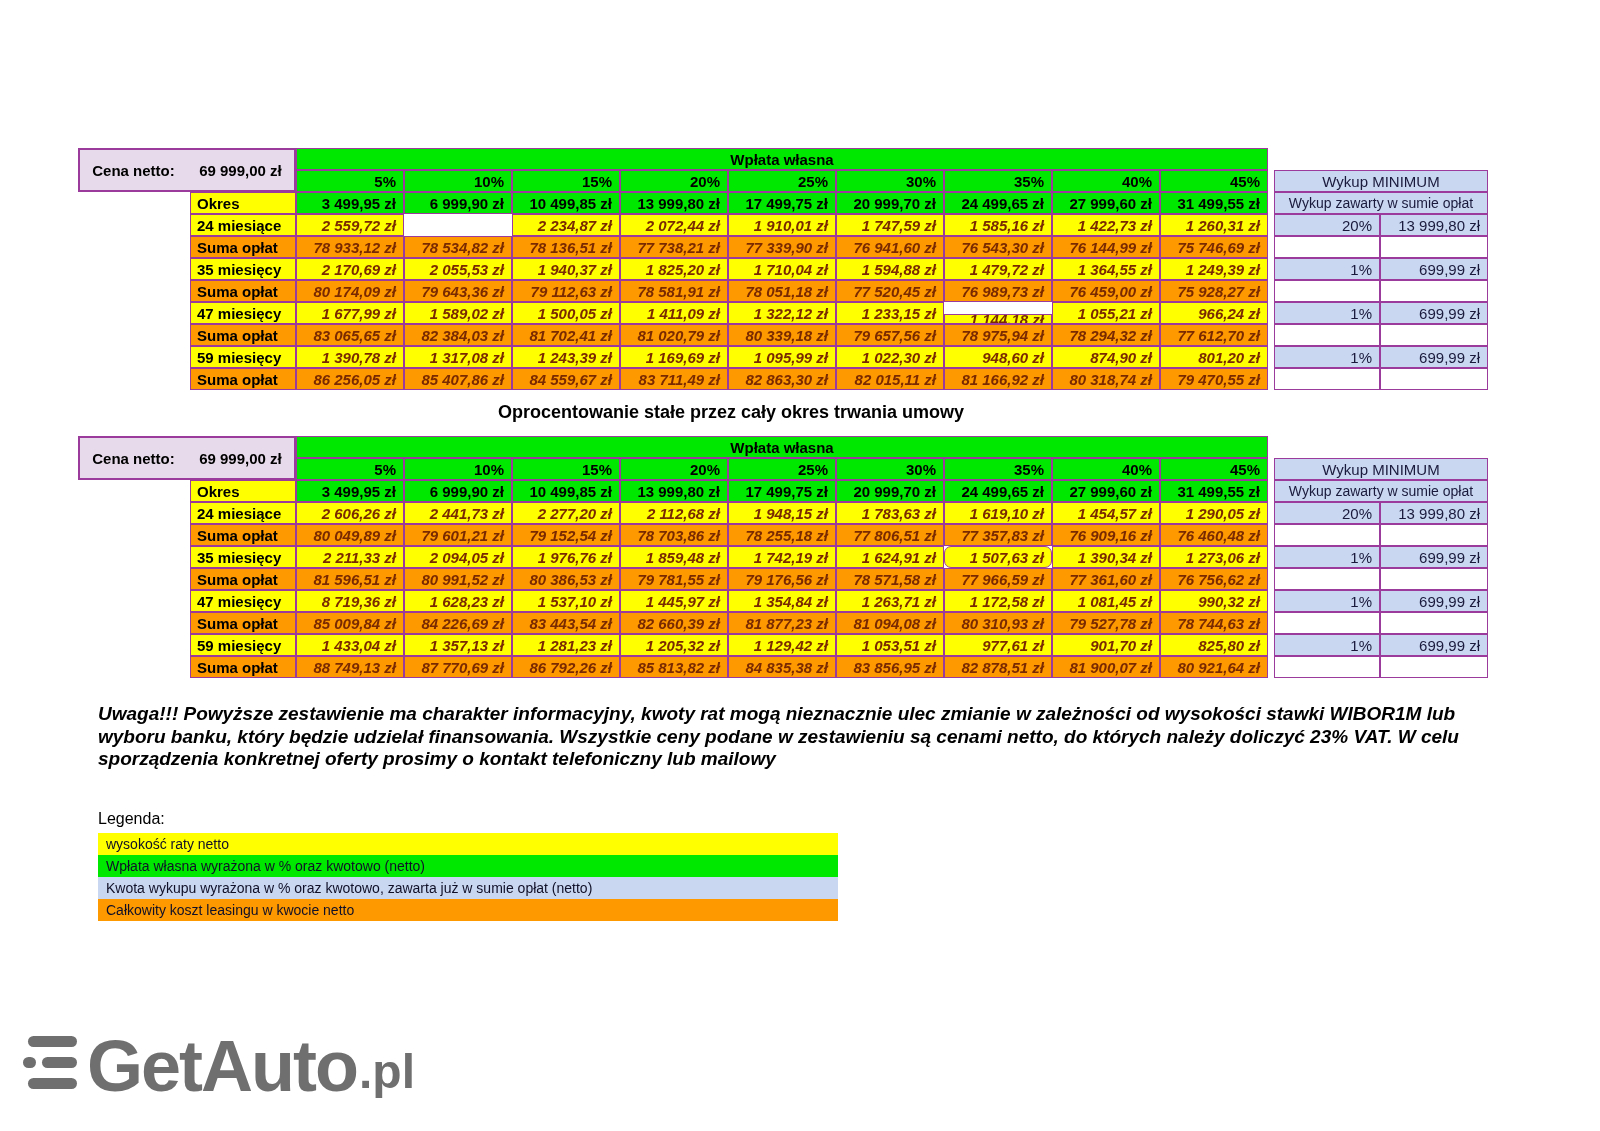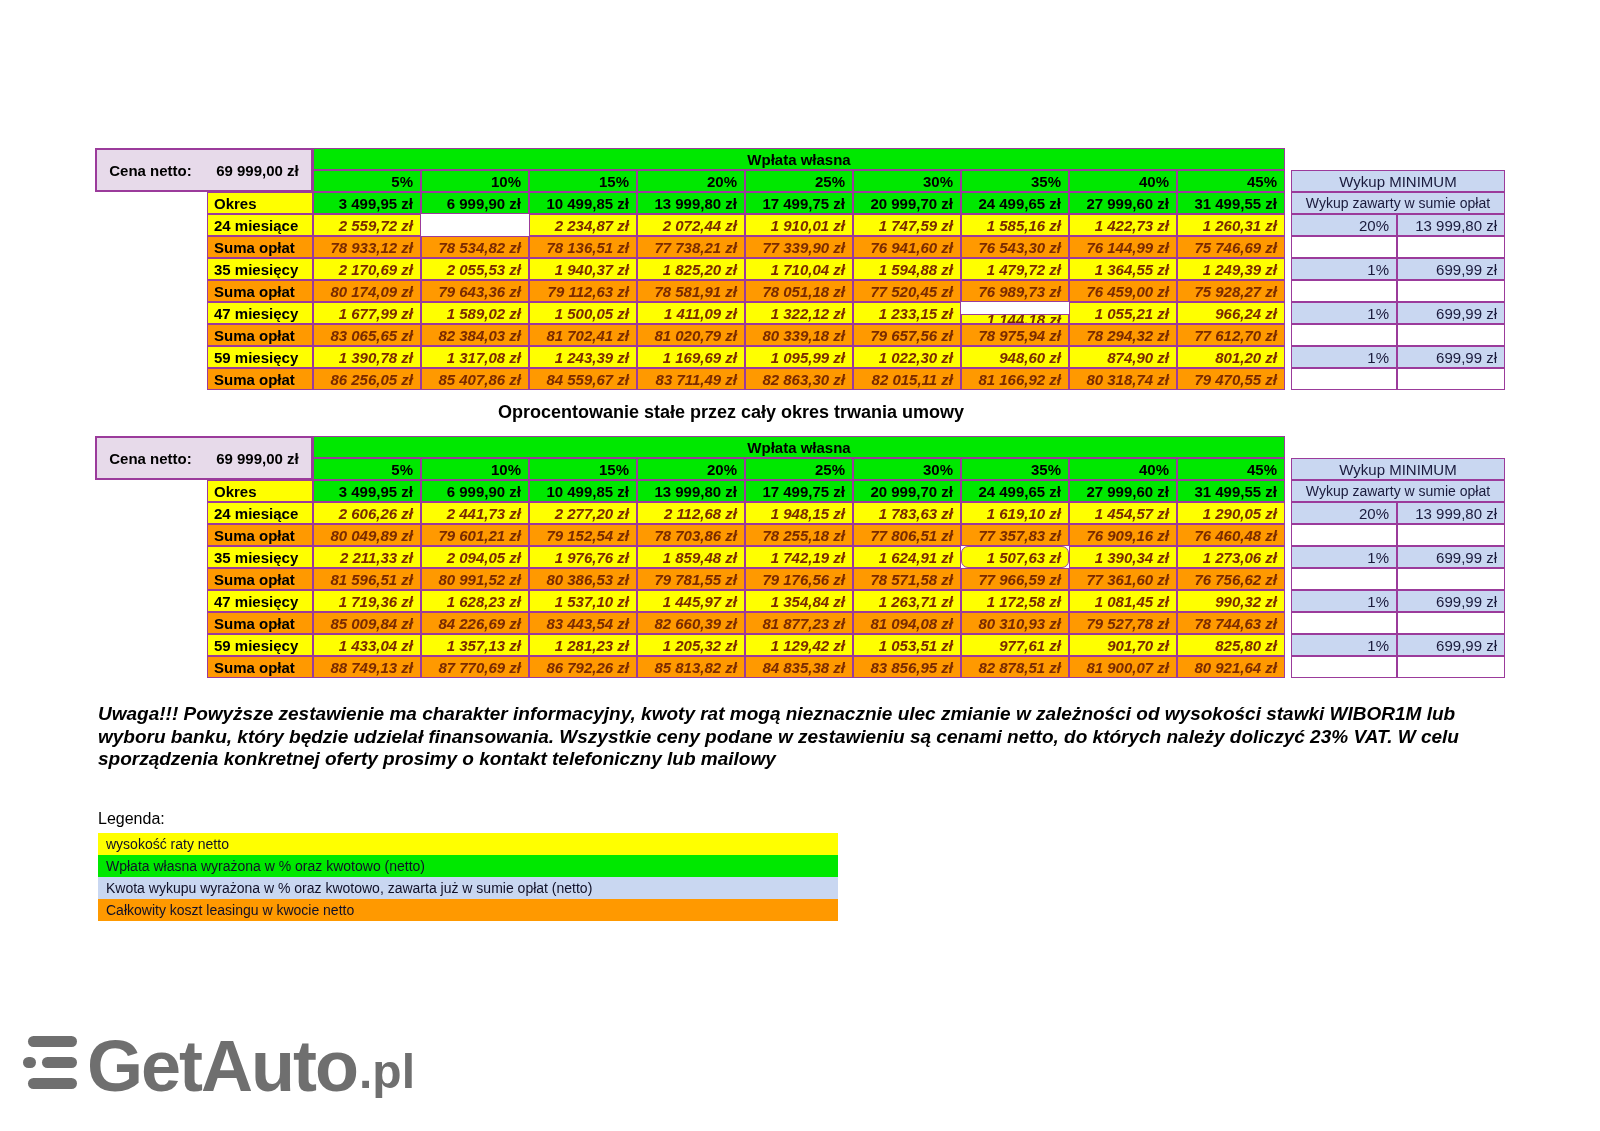--- a/index.html
+++ b/index.html
@@ -1,20 +1,20 @@
 <!DOCTYPE html>
 <html style="--green: #00E800; --yellow: #FFFF00; --orange: #FF9900; --blue: #C9D7F1; --lavender: #E7DAEA; --border: #9B3B9B; --valueText: #7A2A00; --wykupText: #1A1A3C; --logoGray: #6F6F6F;"><head>
 <meta charset="utf-8">
 <style>
   html,body{margin:0;padding:0;background:#fff;}
   body{font-family:"Liberation Sans","DejaVu Sans",sans-serif;}
   .sheet{position:relative;width:1600px;height:1131px;background:#fff;overflow:hidden;}
 
   
-  .fin-table{position:absolute;left:95px;display:grid;
+  .fin-table{position:absolute;left:78px;display:grid;
     grid-template-columns:112px 106px repeat(9,108px) 6px 106px 108px;
     grid-template-rows:repeat(11,22px);}
   #table-0{top:148px;}
   #table-1{top:436px;}
 
   .cell{box-sizing:border-box;border:1px solid var(--border);font-size:15px;
     display:flex;align-items:center;overflow:hidden;white-space:nowrap;color:#000;}
   .right{justify-content:flex-end;padding-right:7px;}
   .left{padding-left:6px;}
   .center{justify-content:center;}
@@ -252,21 +252,21 @@
       <div class="cell c-orange right val" style="grid-area: 7 / 5;">80 386,53 zł</div>
       <div class="cell c-orange right val" style="grid-area: 7 / 6;">79 781,55 zł</div>
       <div class="cell c-orange right val" style="grid-area: 7 / 7;">79 176,56 zł</div>
       <div class="cell c-orange right val" style="grid-area: 7 / 8;">78 571,58 zł</div>
       <div class="cell c-orange right val" style="grid-area: 7 / 9;">77 966,59 zł</div>
       <div class="cell c-orange right val" style="grid-area: 7 / 10;">77 361,60 zł</div>
       <div class="cell c-orange right val" style="grid-area: 7 / 11;">76 756,62 zł</div>
       <div class="cell c-white" style="grid-area: 7 / 13;"></div>
       <div class="cell c-white" style="grid-area: 7 / 14;"></div>
       <div class="cell c-yellow left bold" style="grid-area: 8 / 2;">47 miesięcy</div>
-      <div class="cell c-yellow right val" style="grid-area: 8 / 3;">1 719,36 zł</div>
+      <div class="cell c-yellow right val" style="grid-area: 8 / 3;">8 719,36 zł</div>
       <div class="cell c-yellow right val" style="grid-area: 8 / 4;">1 628,23 zł</div>
       <div class="cell c-yellow right val" style="grid-area: 8 / 5;">1 537,10 zł</div>
       <div class="cell c-yellow right val" style="grid-area: 8 / 6;">1 445,97 zł</div>
       <div class="cell c-yellow right val" style="grid-area: 8 / 7;">1 354,84 zł</div>
       <div class="cell c-yellow right val" style="grid-area: 8 / 8;">1 263,71 zł</div>
       <div class="cell c-yellow right val" style="grid-area: 8 / 9;">1 172,58 zł</div>
       <div class="cell c-yellow right val" style="grid-area: 8 / 10;">1 081,45 zł</div>
       <div class="cell c-yellow right val" style="grid-area: 8 / 11;">990,32 zł</div>
       <div class="cell c-blue right wv" style="grid-area: 8 / 13;">1%</div>
       <div class="cell c-blue right wv" style="grid-area: 8 / 14;">699,99 zł</div>

